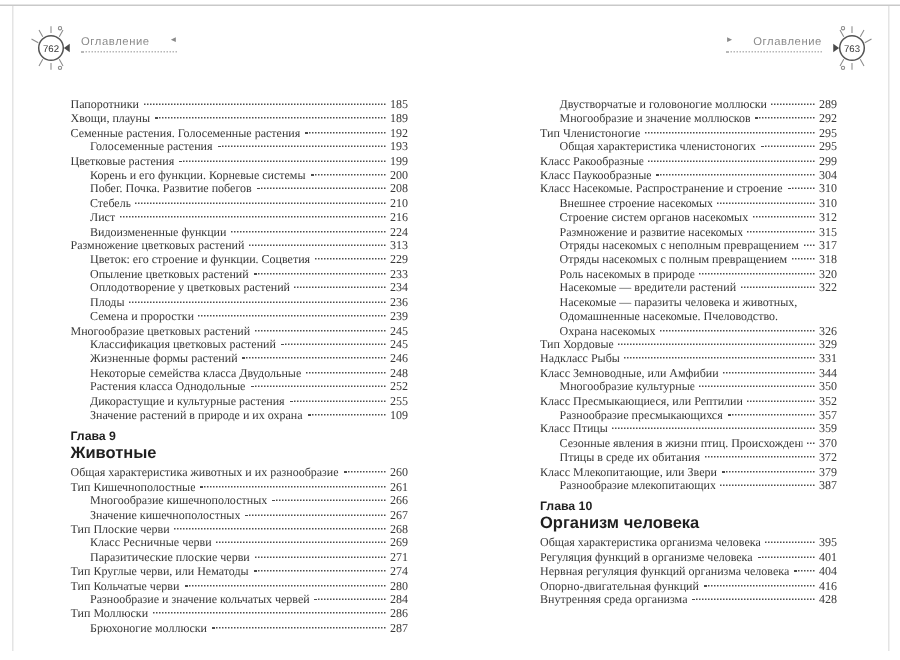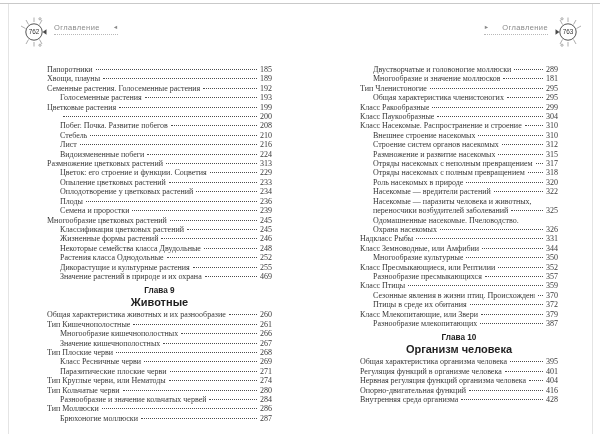--- a/index.html
+++ b/index.html
@@ -45,21 +45,21 @@
   .etext{white-space:nowrap;overflow:hidden;flex-shrink:1;}
   .pre{white-space:nowrap;overflow:hidden;}
   .dots{
     flex:1 1 auto;min-width:5px;
     border-bottom:1px dotted #4c4c4c;
     margin:0 3px;transform:translateY(-2px);
   }
   .epage{white-space:nowrap;}
 
   .chapter{
-    text-align:center;
+    text-align:left;
     font-family:"Liberation Sans", sans-serif;
     font-weight:bold;color:#1f1f1f;
     margin:5px 0 3px 0;
   }
   .chapter-num{font-size:8.2px;line-height:10.5px;}
   .chapter-title{font-size:11px;line-height:10.5px;}
 </style>
 </head>
 <body>
 
@@ -122,20 +122,21 @@
         </div>
         <div class="entry lvl0">
           <div class="erow">
             <span class="etext">Цветковые растения</span>
             <span class="dots"></span>
             <span class="epage">199</span>
           </div>
         </div>
         <div class="entry lvl1">
           <div class="erow">
+            <span class="etext">Корень и его функции. Корневые системы</span>
             <span class="dots"></span>
             <span class="epage">200</span>
           </div>
         </div>
         <div class="entry lvl1">
           <div class="erow">
             <span class="etext">Побег. Почка. Развитие побегов</span>
             <span class="dots"></span>
             <span class="epage">208</span>
           </div>
@@ -149,21 +150,21 @@
         </div>
         <div class="entry lvl1">
           <div class="erow">
             <span class="etext">Лист</span>
             <span class="dots"></span>
             <span class="epage">216</span>
           </div>
         </div>
         <div class="entry lvl1">
           <div class="erow">
-            <span class="etext">Видоизмененные побеги</span>
+            <span class="etext">Видоизмененные функции</span>
             <span class="dots"></span>
             <span class="epage">224</span>
           </div>
         </div>
         <div class="entry lvl0">
           <div class="erow">
             <span class="etext">Размножение цветковых растений</span>
             <span class="dots"></span>
             <span class="epage">313</span>
           </div>
@@ -242,21 +243,21 @@
           <div class="erow">
             <span class="etext">Дикорастущие и культурные растения</span>
             <span class="dots"></span>
             <span class="epage">255</span>
           </div>
         </div>
         <div class="entry lvl1">
           <div class="erow">
             <span class="etext">Значение растений в природе и их охрана</span>
             <span class="dots"></span>
-            <span class="epage">469</span>
+            <span class="epage">109</span>
           </div>
         </div>
         <div class="chapter">
           <div class="chapter-num">Глава 9</div>
           <div class="chapter-title">Животные</div>
         </div>
         <div class="entry lvl0">
           <div class="erow">
             <span class="etext">Общая характеристика животных и их разнообразие</span>
             <span class="dots"></span>
@@ -371,21 +372,21 @@
           <div class="erow">
             <span class="etext">Двустворчатые и головоногие моллюски</span>
             <span class="dots"></span>
             <span class="epage">289</span>
           </div>
         </div>
         <div class="entry lvl1">
           <div class="erow">
             <span class="etext">Многообразие и значение моллюсков</span>
             <span class="dots"></span>
-            <span class="epage">181</span>
+            <span class="epage">292</span>
           </div>
         </div>
         <div class="entry lvl0">
           <div class="erow">
             <span class="etext">Тип Членистоногие</span>
             <span class="dots"></span>
             <span class="epage">295</span>
           </div>
         </div>
         <div class="entry lvl1">
@@ -460,32 +461,34 @@
         </div>
         <div class="entry lvl1">
           <div class="erow">
             <span class="etext">Насекомые — вредители растений</span>
             <span class="dots"></span>
             <span class="epage">322</span>
           </div>
         </div>
         <div class="entry lvl1">
           <div class="pre">Насекомые — паразиты человека и животных,</div>
-          <div class="erow">
-            <span class="etext">переносчики возбудителей заболеваний</span>
-            <span class="dots"></span>
-            <span class="epage">325</span>
-          </div>
         </div>
         <div class="entry lvl1">
           <div class="pre">Одомашненные насекомые. Пчеловодство.</div>
           <div class="erow">
             <span class="etext">Охрана насекомых</span>
             <span class="dots"></span>
             <span class="epage">326</span>
+          </div>
+        </div>
+        <div class="entry lvl0">
+          <div class="erow">
+            <span class="etext">Тип Хордовые</span>
+            <span class="dots"></span>
+            <span class="epage">329</span>
           </div>
         </div>
         <div class="entry lvl0">
           <div class="erow">
             <span class="etext">Надкласс Рыбы</span>
             <span class="dots"></span>
             <span class="epage">331</span>
           </div>
         </div>
         <div class="entry lvl0">

